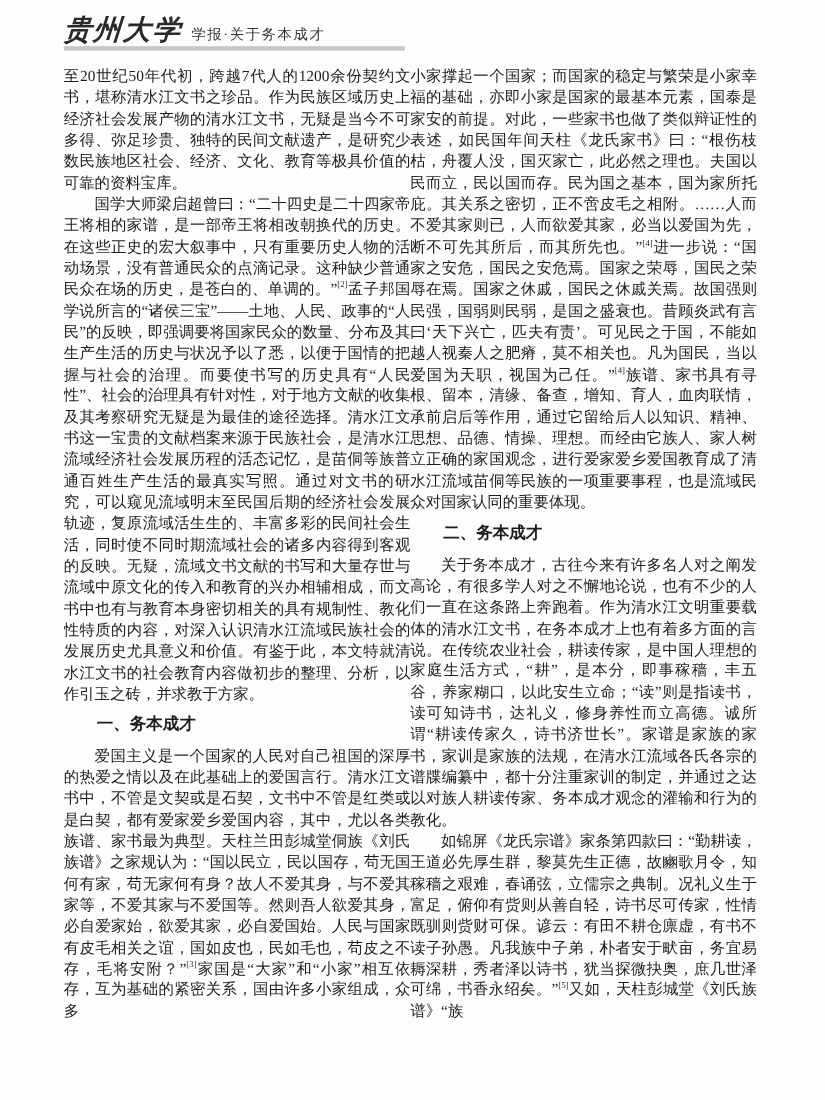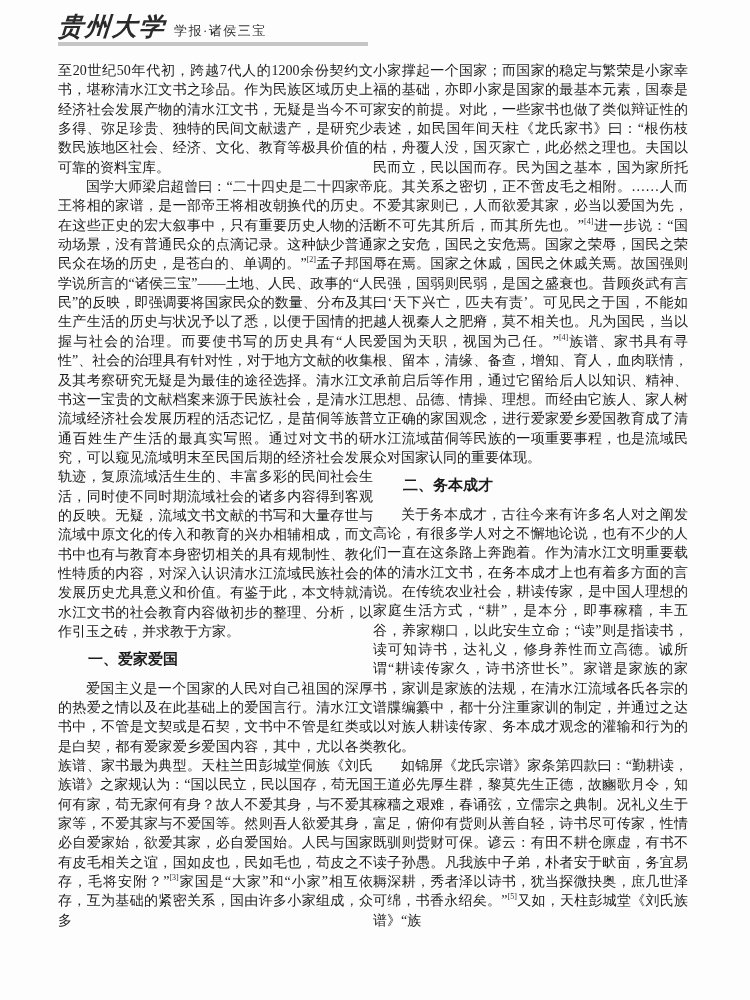--- a/index.html
+++ b/index.html
@@ -63,30 +63,30 @@
   }
 </style>
 </head>
 <body>
 
 <div class="page">
 
   <div class="header">
     <div class="masthead">
       <span class="logo">贵州大学</span>
-      <span class="journal">学报·诸侯三宝</span>
+      <span class="journal">学报·关于务本成才</span>
     </div>
     <div class="header-rule"></div>
   </div>
 
   <div class="columns">
     <div class="col" id="col-left">
         <p class="para">至20世纪50年代初，跨越7代人的1200余份契约文书，堪称清水江文书之珍品。作为民族区域历史上经济社会发展产物的清水江文书，无疑是当今不可多得、弥足珍贵、独特的民间文献遗产，是研究少数民族地区社会、经济、文化、教育等极具价值的可靠的资料宝库。</p>
         <p class="para ind">国学大师梁启超曾曰：“二十四史是二十四家帝王将相的家谱，是一部帝王将相改朝换代的历史。在这些正史的宏大叙事中，只有重要历史人物的活动场景，没有普通民众的点滴记录。这种缺少普通民众在场的历史，是苍白的、单调的。”<sup class="fn">[2]</sup>孟子邦国学说所言的“诸侯三宝”——土地、人民、政事的“人民”的反映，即强调要将国家民众的数量、分布及其生产生活的历史与状况予以了悉，以便于国情的把握与社会的治理。而要使书写的历史具有“人民性”、社会的治理具有针对性，对于地方文献的收集及其考察研究无疑是为最佳的途径选择。清水江文书这一宝贵的文献档案来源于民族社会，是清水江流域经济社会发展历程的活态记忆，是苗侗等族普通百姓生产生活的最真实写照。通过对文书的研究，可以窥见流域明末至民国后期的经济社会发展轨迹，复原流域活生生的、丰富多彩的民间社会生活，同时使不同时期流域社会的诸多内容得到客观的反映。无疑，流域文书文献的书写和大量存世与流域中原文化的传入和教育的兴办相辅相成，而文书中也有与教育本身密切相关的具有规制性、教化性特质的内容，对深入认识清水江流域民族社会的发展历史尤具意义和价值。有鉴于此，本文特就清水江文书的社会教育内容做初步的整理、分析，以作引玉之砖，并求教于方家。</p>
-        <h3 class="sec">一、爱家爱国</h3>
+        <h3 class="sec">一、务本成才</h3>
         <p class="para ind">爱国主义是一个国家的人民对自己祖国的深厚的热爱之情以及在此基础上的爱国言行。清水江文书中，不管是文契或是石契，文书中不管是红类或是白契，都有爱家爱乡爱国内容，其中，尤以各类族谱、家书最为典型。天柱兰田彭城堂侗族《刘氏族谱》之家规认为：“国以民立，民以国存，苟无国何有家，苟无家何有身？故人不爱其身，与不爱其家等，不爱其家与不爱国等。然则吾人欲爱其身，必自爱家始，欲爱其家，必自爱国始。人民与国家有皮毛相关之谊，国如皮也，民如毛也，苟皮之不存，毛将安附？”<sup class="fn">[3]</sup>家国是“大家”和“小家”相互依存，互为基础的紧密关系，国由许多小家组成，众多</p>
       </div>
     <div class="col" id="col-right">
         <p class="para">小家撑起一个国家；而国家的稳定与繁荣是小家幸福的基础，亦即小家是国家的最基本元素，国泰是家安的前提。对此，一些家书也做了类似辩证性的表述，如民国年间天柱《龙氏家书》曰：“根伤枝枯，舟覆人没，国灭家亡，此必然之理也。夫国以民而立，民以国而存。民为国之基本，国为家所托庇。其关系之密切，正不啻皮毛之相附。……人而不爱其家则已，人而欲爱其家，必当以爱国为先，断不可先其所后，而其所先也。”<sup class="fn">[4]</sup>进一步说：“国家之安危，国民之安危焉。国家之荣辱，国民之荣辱在焉。国家之休戚，国民之休戚关焉。故国强则民强，国弱则民弱，是国之盛衰也。昔顾炎武有言曰‘天下兴亡，匹夫有责’。可见民之于国，不能如越人视秦人之肥瘠，莫不相关也。凡为国民，当以爱国为天职，视国为己任。”<sup class="fn">[4]</sup>族谱、家书具有寻根、留本，清缘、备查，增知、育人，血肉联情，承前启后等作用，通过它留给后人以知识、精神、思想、品德、情操、理想。而经由它族人、家人树立正确的家国观念，进行爱家爱乡爱国教育成了清水江流域苗侗等民族的一项重要事程，也是流域民众对国家认同的重要体现。</p>
         <h3 class="sec">二、务本成才</h3>
         <p class="para ind">关于务本成才，古往今来有许多名人对之阐发高论，有很多学人对之不懈地论说，也有不少的人们一直在这条路上奔跑着。作为清水江文明重要载体的清水江文书，在务本成才上也有着多方面的言说。在传统农业社会，耕读传家，是中国人理想的家庭生活方式，“耕”，是本分，即事稼穑，丰五谷，养家糊口，以此安生立命；“读”则是指读书，读可知诗书，达礼义，修身养性而立高德。诚所谓“耕读传家久，诗书济世长”。家谱是家族的家书，家训是家族的法规，在清水江流域各氏各宗的谱牒编纂中，都十分注重家训的制定，并通过之达以对族人耕读传家、务本成才观念的灌输和行为的教化。</p>
         <p class="para ind">如锦屏《龙氏宗谱》家条第四款曰：“勤耕读，王道必先厚生群，黎莫先生正德，故豳歌月令，知稼穑之艰难，春诵弦，立儒宗之典制。况礼义生于富足，俯仰有赀则从善自轻，诗书尽可传家，性情既驯则赀财可保。谚云：有田不耕仓廪虚，有书不读子孙愚。凡我族中子弟，朴者安于畎亩，务宜易耨深耕，秀者泽以诗书，犹当探微抉奥，庶几世泽可绵，书香永绍矣。”<sup class="fn">[5]</sup>又如，天柱彭城堂《刘氏族谱》“族</p>
       </div>
   </div>
 

